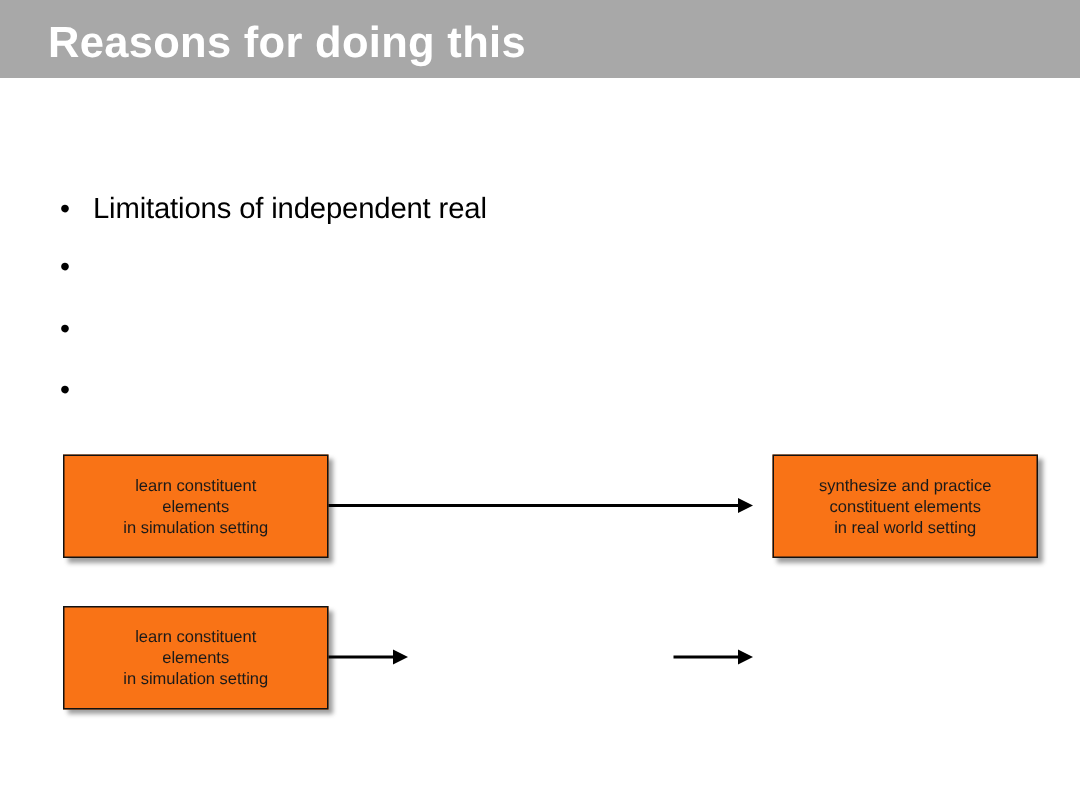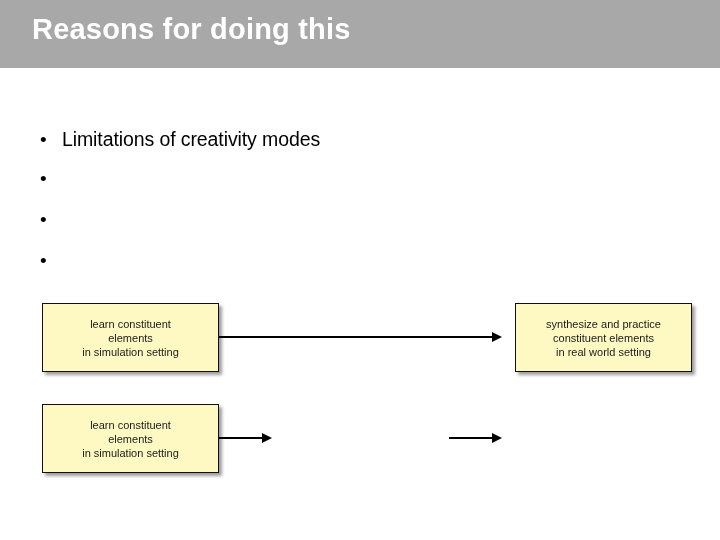--- a/index.html
+++ b/index.html
@@ -15,21 +15,21 @@
     font-family: "Liberation Sans", sans-serif;
     -webkit-font-smoothing: antialiased;
   }
 
   
   #title-bar {
     position: absolute;
     left: 0;
     top: 0;
     width: 720px;
-    height: 68px;
+    height: 52px;
     background: #a8a8a8;
   }
   #title-text {
     position: absolute;
     left: 32px;
     top: 13px;
     font-size: 29px;
     font-weight: bold;
     color: #ffffff;
     letter-spacing: 0.2px;
@@ -69,21 +69,21 @@
   #diagram {
     position: absolute;
     left: 0;
     top: 0;
     width: 720px;
     height: 540px;
     pointer-events: none;
   }
   .flow-box {
     position: absolute;
-    background: #fef9c3;
+    background: #f97316;
     border: 1.6px solid #111111;
     box-sizing: border-box;
     box-shadow: 3px 3px 3px rgba(0,0,0,0.38);
     display: flex;
     align-items: center;
     justify-content: center;
     pointer-events: auto;
   }
   .flow-box-text {
     font-size: 11px;
@@ -126,21 +126,21 @@
 <body>
 
 <div id="title-bar">
   <div id="title-text">Reasons for doing this</div>
 </div>
 
 <div id="bullet-list">
 
   <div class="bullet-row">
     <span class="bullet-mark">•</span>
-    <span class="bullet-text">Limitations of creativity modes</span>
+    <span class="bullet-text">Limitations of independent real</span>
   </div>
 
   <div class="bullet-row">
     <span class="bullet-mark">•</span>
   </div>
 
   <div class="bullet-row">
     <span class="bullet-mark">•</span>
   </div>
 

